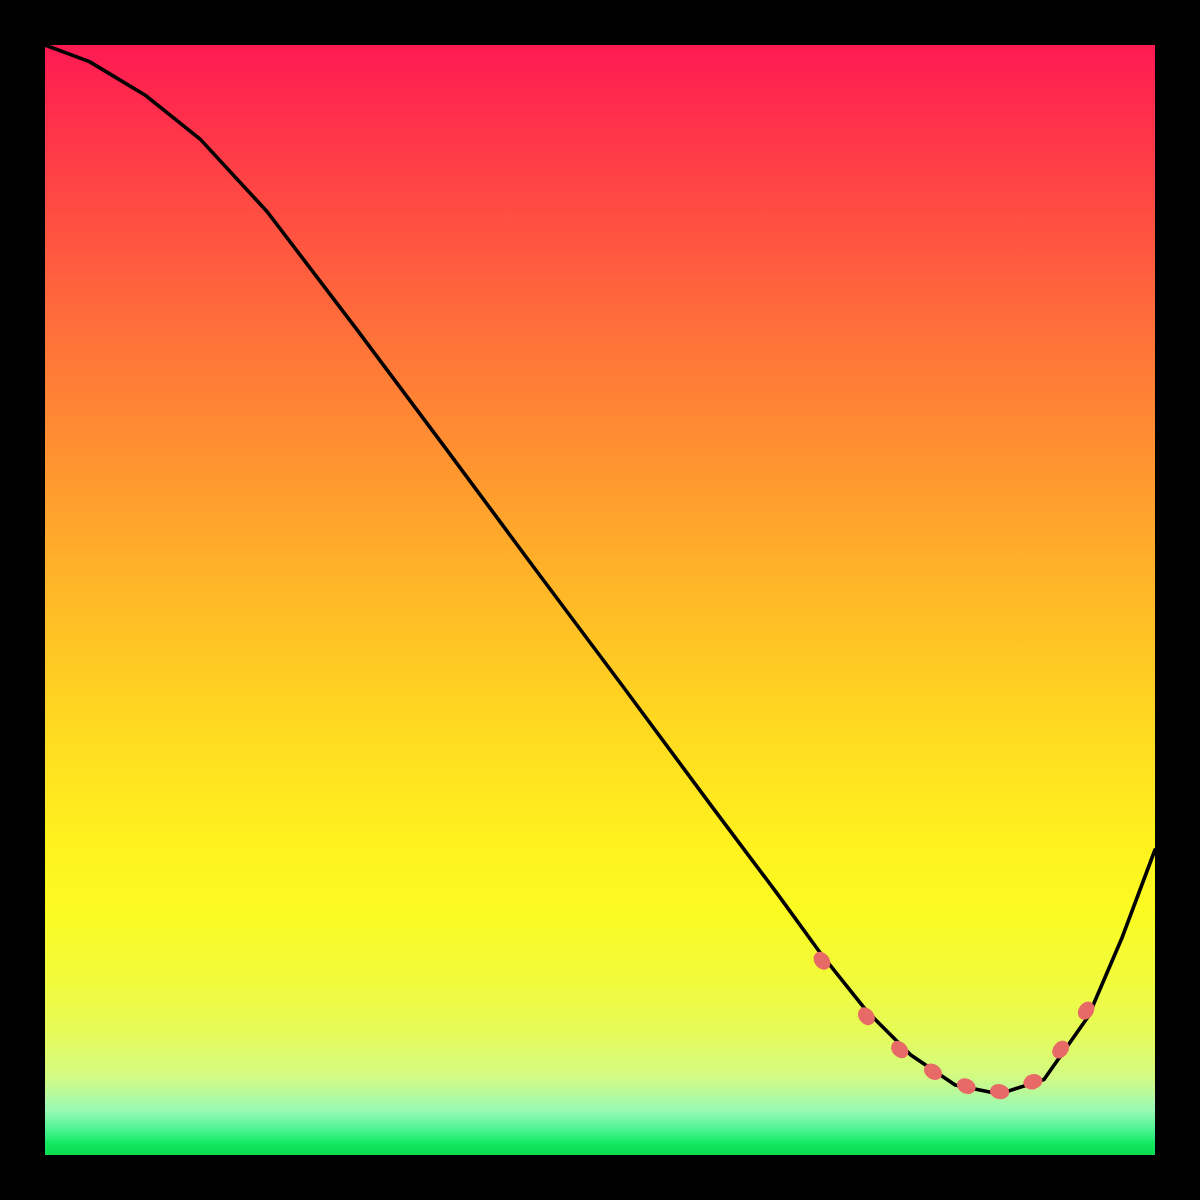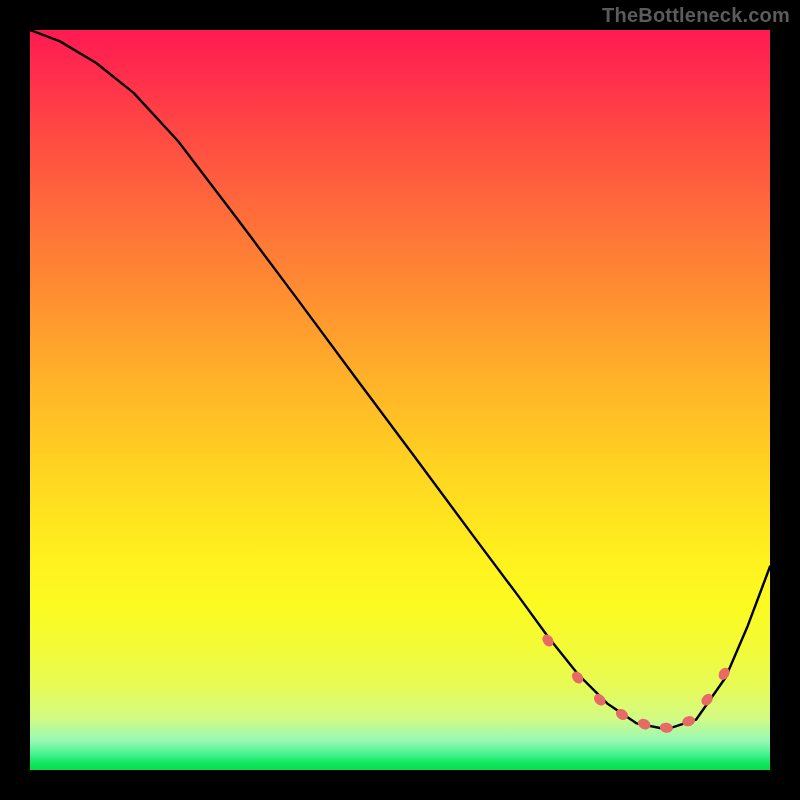--- a/index.html
+++ b/index.html
@@ -72,21 +72,20 @@
     stroke-linecap: round;
   }
   .dot {
     fill: #e86a66;
   }
 </style>
 </head>
 <body>
 
 <div class="stage">
-  <div class="watermark">TheBottleneck.com</div>
 
   <div class="plot">
     <div class="gradient"></div>
     <svg class="curve" viewBox="0 0 740 740" preserveAspectRatio="none">
       <path class="curve-path" d="M0.0 0.0 L29.6 11.1 L66.6 33.3 L103.6 62.9 L148.0 111.0 L207.2 188.7 L266.4 267.9 L325.6 347.8 L384.8 427.0 L444.0 506.9 L488.4 566.1 L518.0 606.8 L547.6 643.8 L577.2 673.4 L606.8 693.4 L636.4 699.3 L666.0 689.7 L695.6 647.5 L717.8 595.7 L740.0 536.5"></path>
       <g>
           <ellipse cx="518.0" cy="610.5" rx="6.5" ry="5" class="dot" transform="rotate(51.3 518.0 610.5)"></ellipse>
           <ellipse cx="547.6" cy="647.5" rx="6.5" ry="5" class="dot" transform="rotate(51.3 547.6 647.5)"></ellipse>
           <ellipse cx="569.8" cy="669.7" rx="6.5" ry="5" class="dot" transform="rotate(45.0 569.8 669.7)"></ellipse>
           <ellipse cx="592.0" cy="684.5" rx="6.5" ry="5" class="dot" transform="rotate(33.7 592.0 684.5)"></ellipse>

